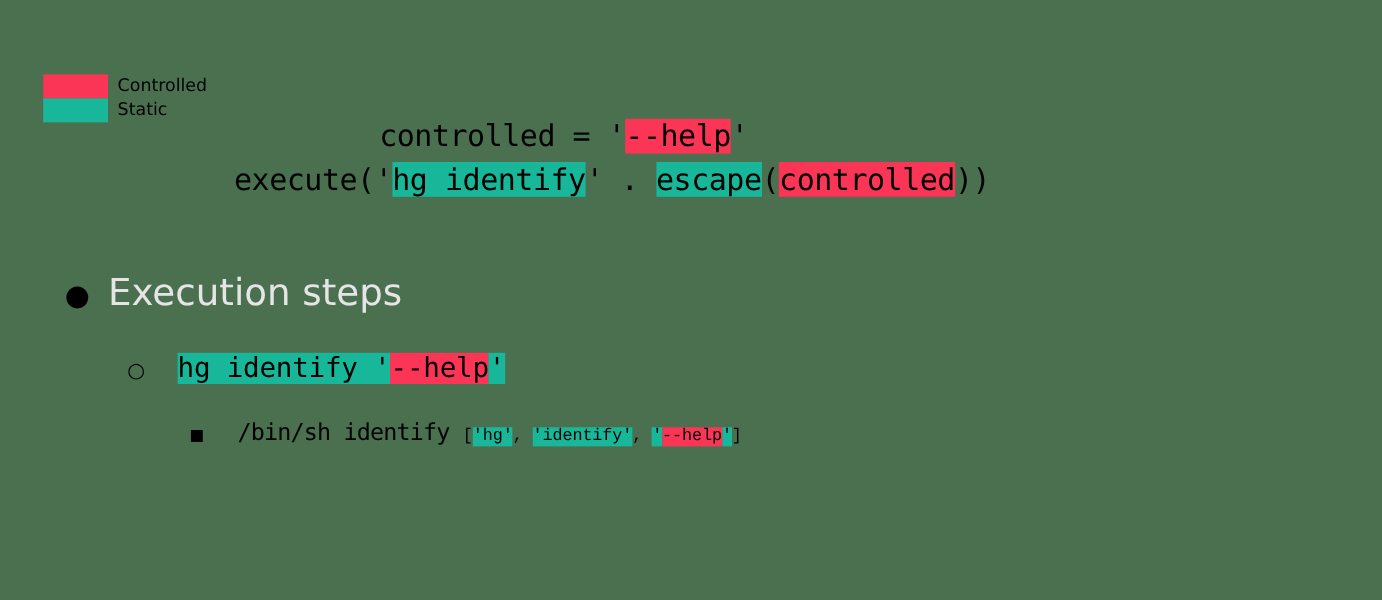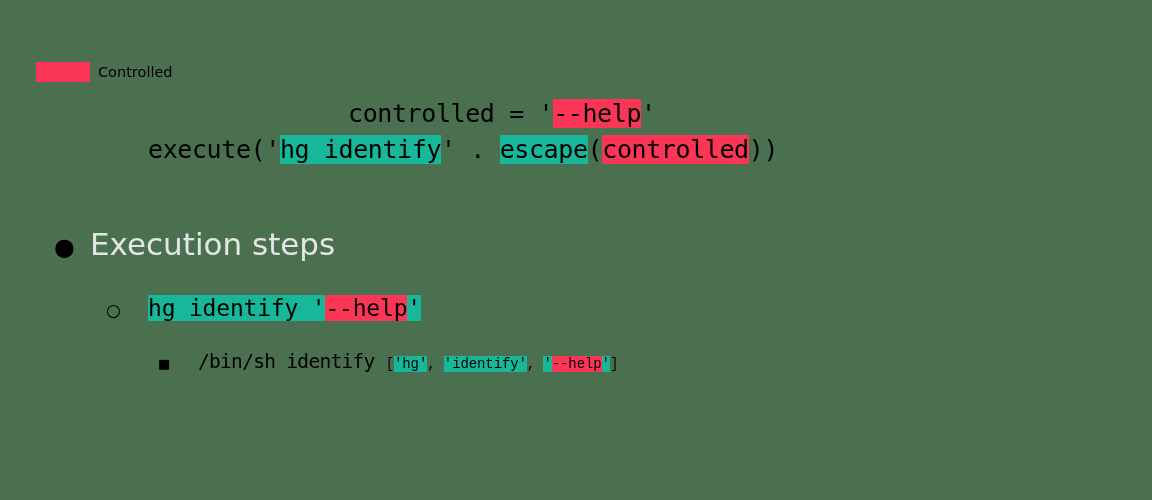--- a/index.html
+++ b/index.html
@@ -48,22 +48,22 @@
     width: 1152px;
   }
   .code-line {
     font-family: "DejaVu Sans Mono", monospace;
     font-size: 25px;
     line-height: 36px;
     color: #000000;
     white-space: pre;
     letter-spacing: -0.4px;
   }
-  #code-line-1 { padding-left: 316px; margin-left: 32px; }
-  #code-line-2 { padding-left: 148px; }
+  #code-line-1 { padding-left: 316px; }
+  #code-line-2 { padding-left: 148px; margin-left: 47px; }
 
   .hl-controlled {
     background: #fa3556;
   }
   .hl-static {
     background: #18b79a;
   }
 
   
   #outline {
@@ -144,20 +144,24 @@
   }
 </style>
 </head>
 <body style="background: rgb(74, 112, 80);">
 
 <div id="legend">
   <div class="legend-row">
     <span class="legend-swatch" style="background: rgb(250, 53, 86);"></span>
     <span class="legend-label">Controlled</span>
   </div>
+  <div class="legend-row">
+    <span class="legend-swatch" style="background: rgb(24, 183, 154);"></span>
+    <span class="legend-label">Static</span>
+  </div>
 </div>
 
 <div id="code-block">
   <div class="code-line" id="code-line-1"><span>controlled = '</span><span class="hl-controlled" style="background: rgb(250, 53, 86);">--help</span><span>'</span></div>
   <div class="code-line" id="code-line-2"><span>execute('</span><span class="hl-static" style="background: rgb(24, 183, 154);">hg identify</span><span>' . </span><span class="hl-static" style="background: rgb(24, 183, 154);">escape</span><span>(</span><span class="hl-controlled" style="background: rgb(250, 53, 86);">controlled</span><span>))</span></div>
 </div>
 
 <div id="outline">
 
   <div class="bullet-row" id="bullet-l1">

